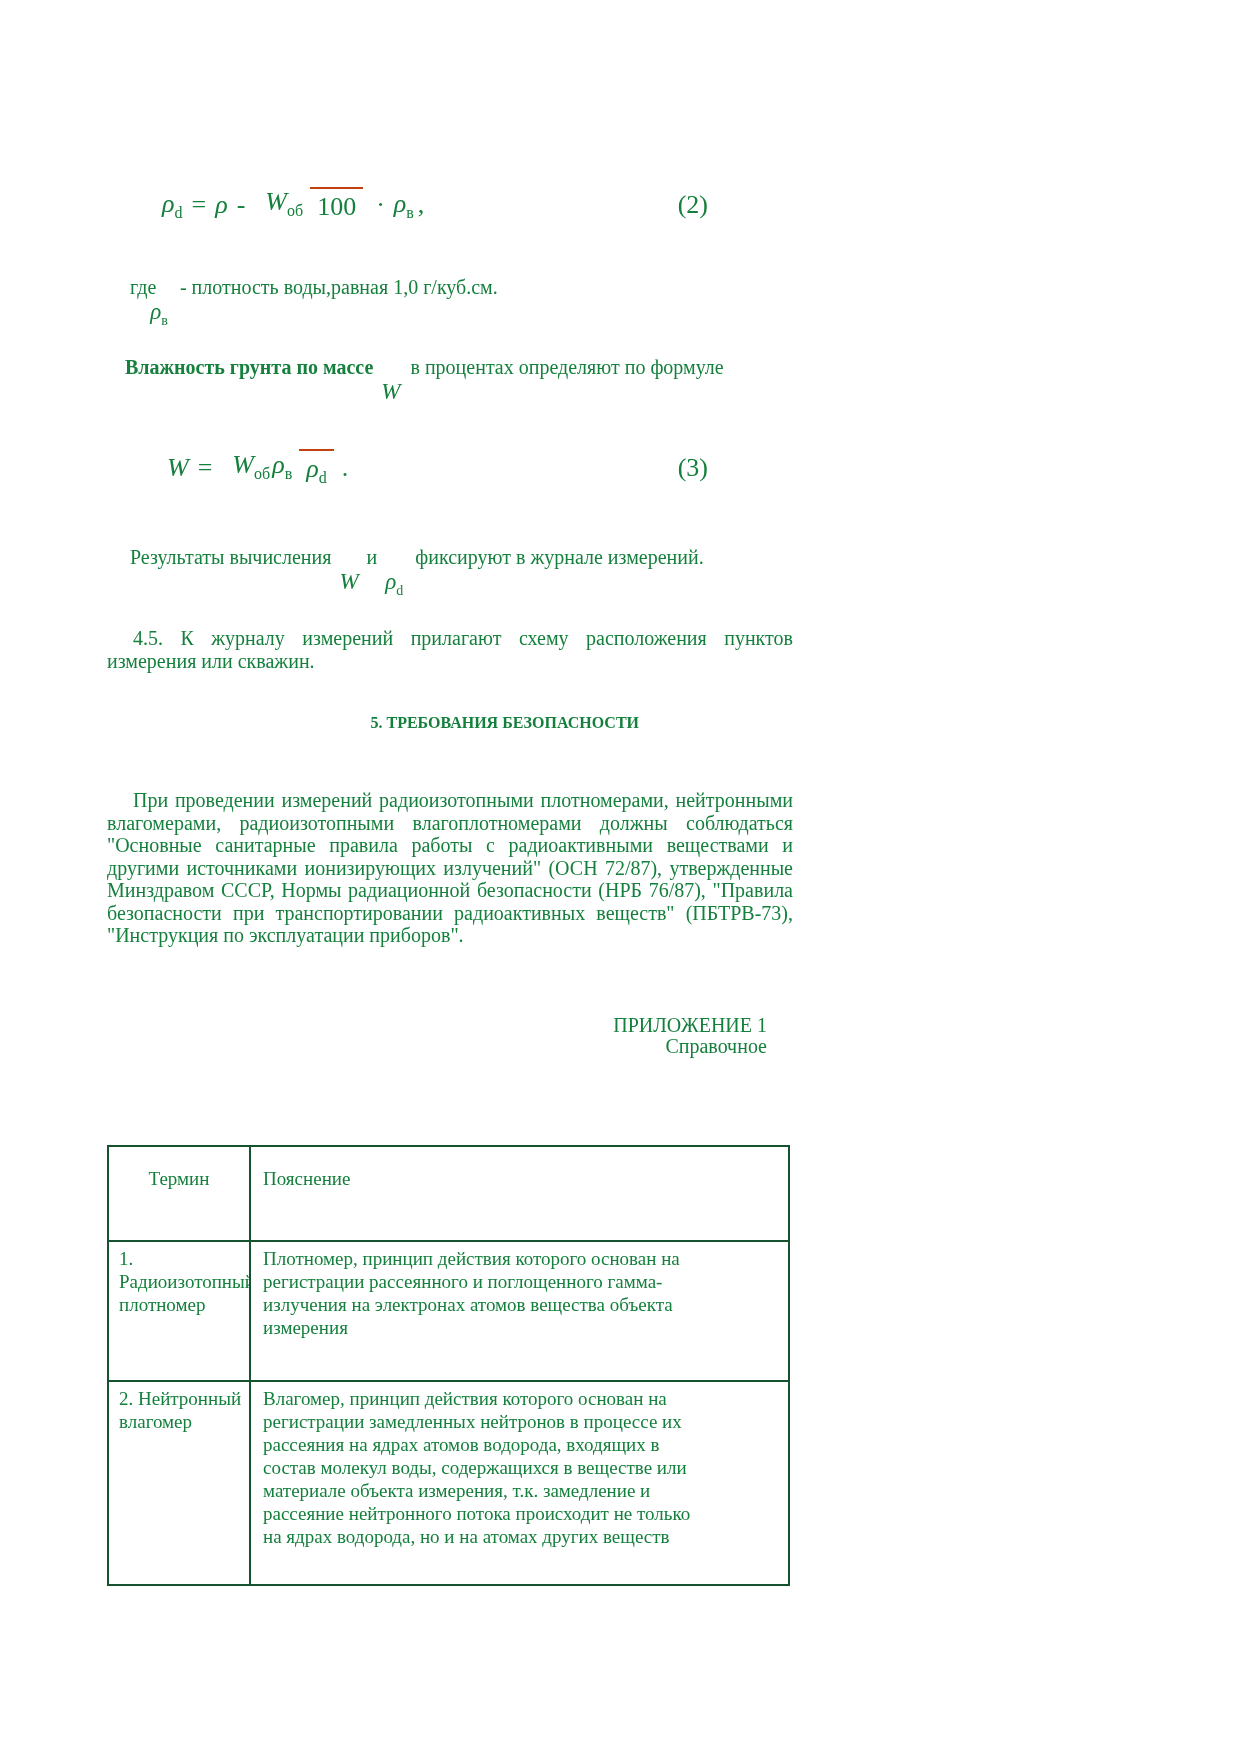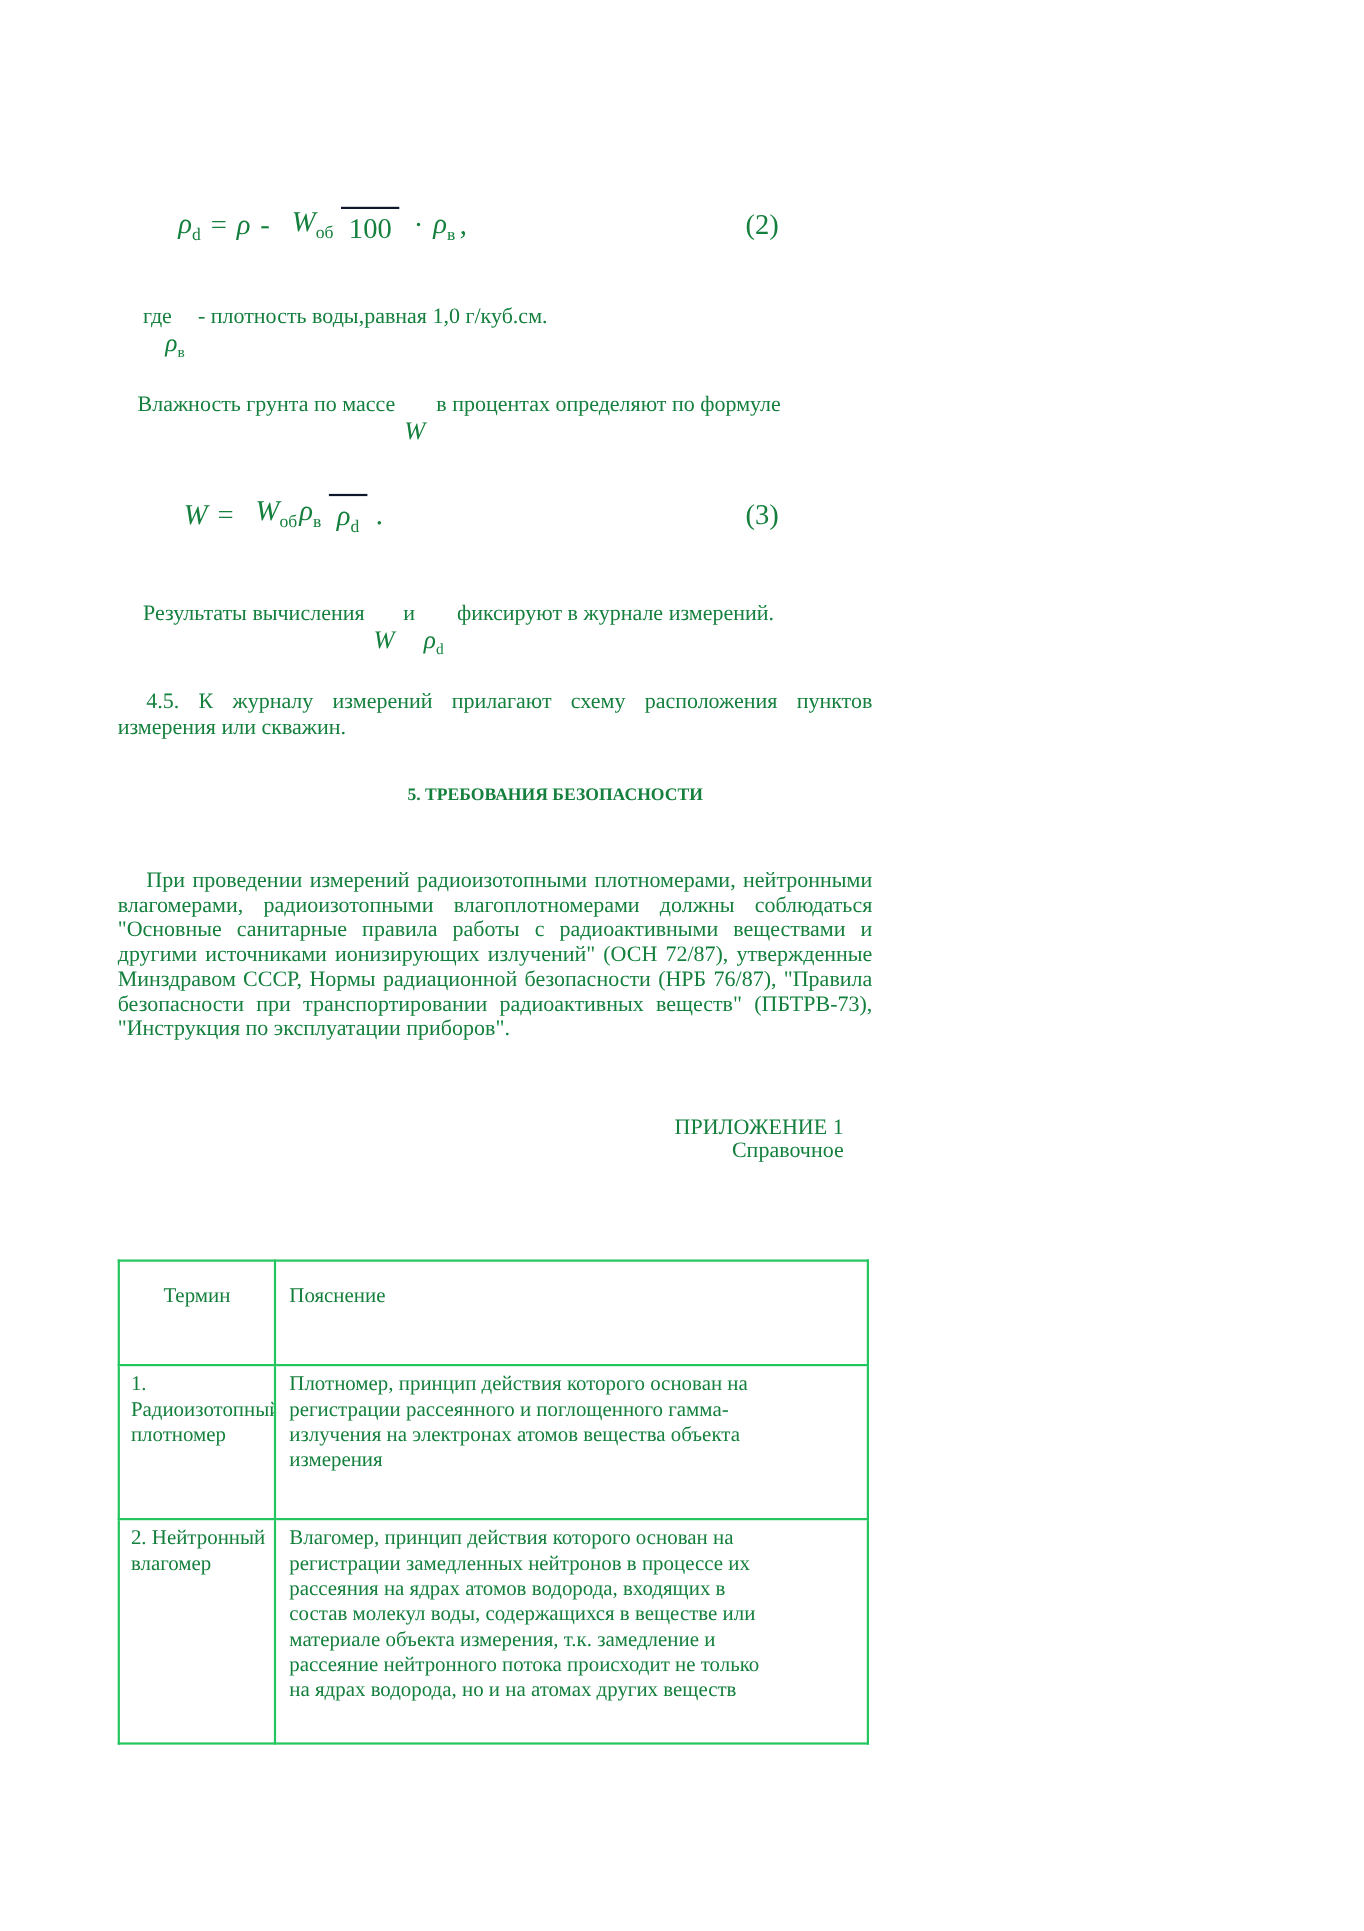--- a/index.html
+++ b/index.html
@@ -24,21 +24,21 @@
   .f-expr sub{ font-size:16px; line-height:1; }
   .it{ font-style:italic; }
   .op{ margin:0 9px; }
   .comma{ margin-left:4px; }
   .period{ margin-left:4px; }
   .frac{
     display:inline-flex; align-items:center;
     vertical-align:middle; margin:0 4px;
   }
   .frac .fnum{ padding:0 7px 3px 7px; }
-  .frac .fden{ border-top:2px solid #0f172a; padding:3px 7px 0 7px;font-family:Liberation Serif, serif; }
+  .frac .fden{ border-top:2px solid #c2410c; padding:3px 7px 0 7px;font-family:Liberation Serif, serif; }
   .f-label{ font-size:26px; }
 
   
   .text-line{ white-space:nowrap; line-height:24px; }
   .drop{
     display:inline-block;
     transform:translateY(25px);
     font-size:23px;
     line-height:1;
   }
@@ -55,21 +55,21 @@
   .appendix{
     width:660px; text-align:right; line-height:21px;
   }
 
   
   table.terms{
     border-collapse:collapse; table-layout:fixed;
     width:681px; font-size:19px; line-height:23px;
   }
   table.terms td{
-    border:2px solid #22c55e; vertical-align:top;
+    border:2px solid #14532d; vertical-align:top;
     white-space:pre-line; overflow:hidden;
   }
   col.c1{ width:142px; } col.c2{ width:539px; }
   tr.hdr{ height:95px; }
   tr.r1{ height:140px; }
   tr.r2{ height:204px; }
   tr.r3{ height:48px; }
   td.th1{ text-align:center; padding:20px 4px 0 4px; }
   td.th2{ padding:20px 8px 0 12px; }
   td.term{ padding:5px 4px 0 10px; }
@@ -95,21 +95,21 @@
       <span class="comma">,</span>
     </div>
     <div class="f-label">(2)</div>
   </div>
 
   <div class="abs text-line" style="top:236px;">
     <span style="margin-left:23px;">где</span><span class="drop" style="margin:0 12px 0 -6px;"><span class="it">ρ</span><sub>в</sub></span><span>- плотность воды,равная 1,0 г/куб.см.</span>
   </div>
 
   <div class="abs text-line" style="top:316px;">
-    <span style="margin-left:18px;">Влажность грунта по массе</span><span class="drop it" style="margin:0 10px 0 8px;">W</span><span>в процентах определяют по формуле</span>
+    <span style="margin-left:18px;font-weight:bold;">Влажность грунта по массе</span><span class="drop it" style="margin:0 10px 0 8px;">W</span><span>в процентах определяют по формуле</span>
   </div>
 
   <div class="abs formula-row" style="top:410px;">
     <div class="f-expr" style="margin-left:60px;">
       <span class="it">W</span>
       <span class="op">=</span>
       <span class="frac">
         <span class="fnum"><span class="it">W</span><sub>об</sub><span class="it" style="margin-left:2px;">ρ</span><sub>в</sub></span>
         <span class="fden"><span class="it">ρ</span><sub>d</sub></span>
       </span>

